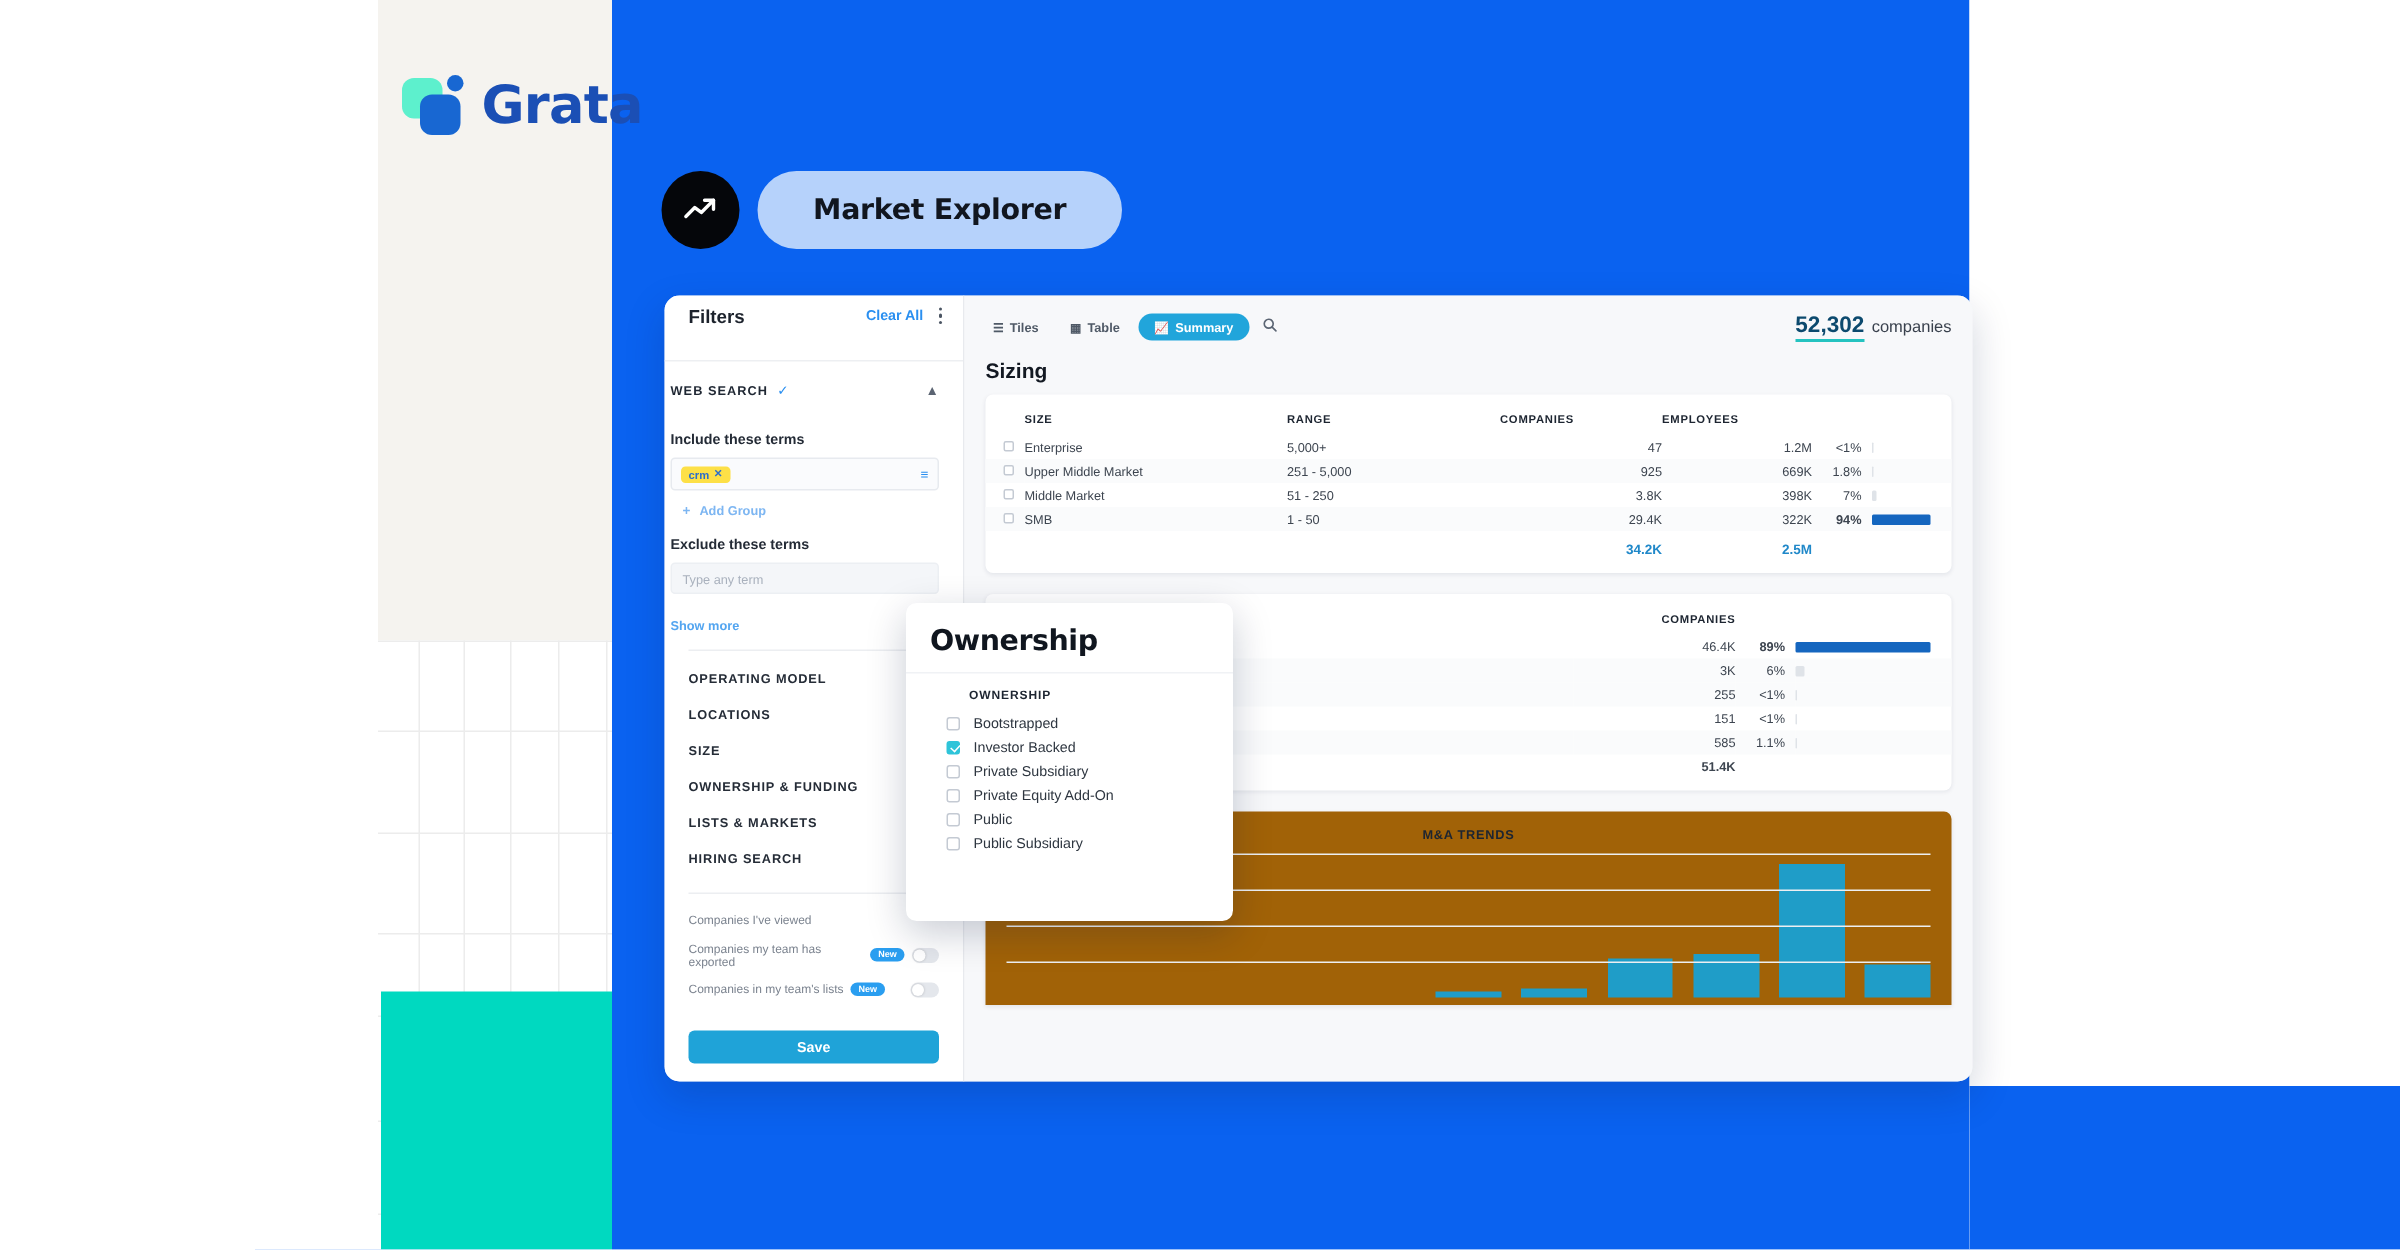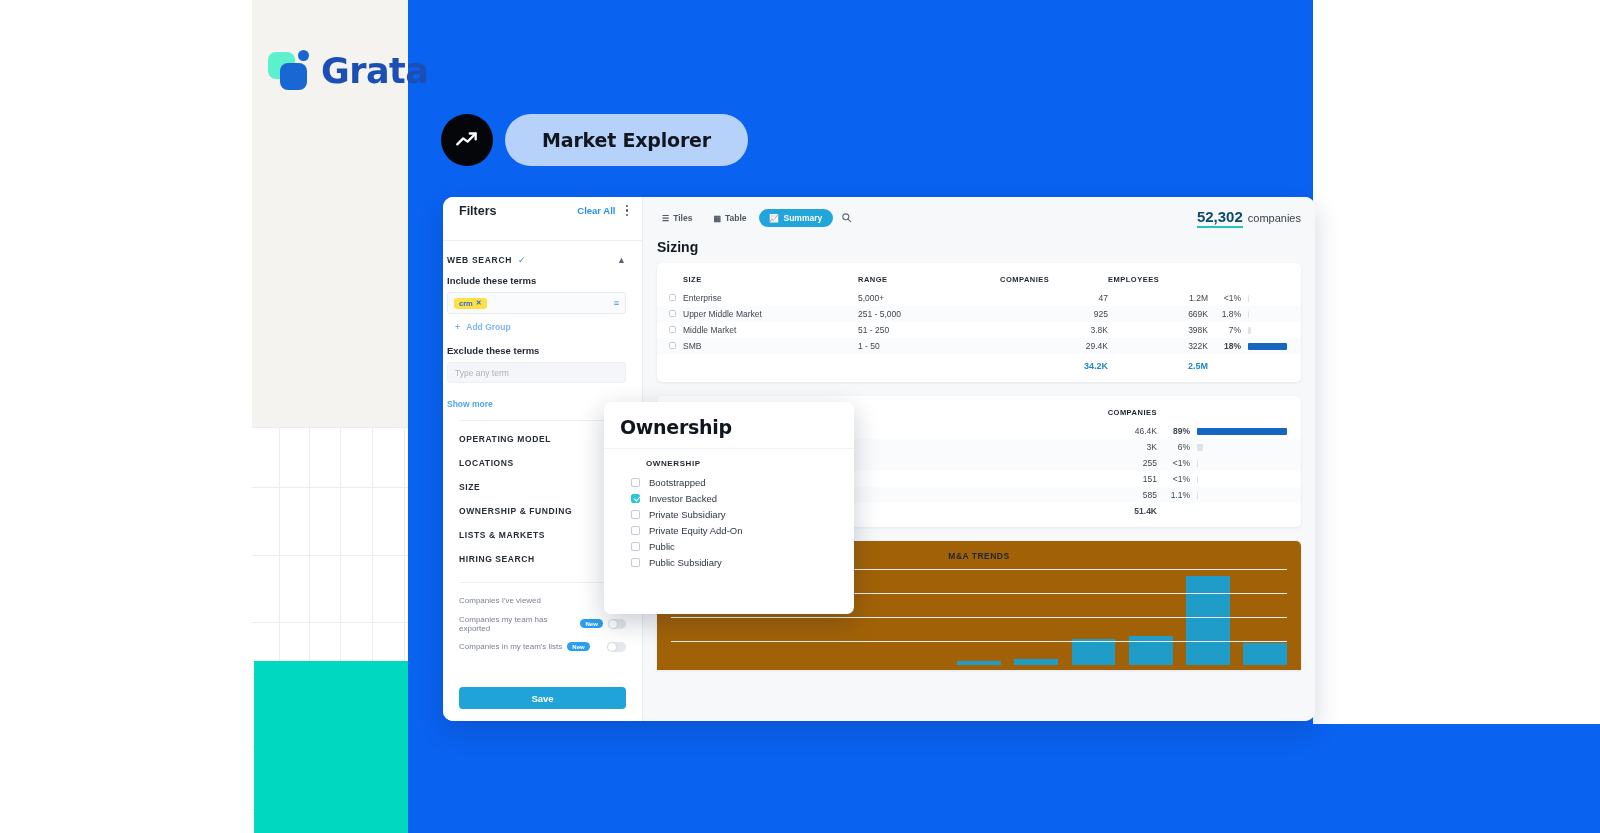--- a/index.html
+++ b/index.html
@@ -100,21 +100,21 @@
   .clear-all { font-size: 9.5px; font-weight: 700; color: #2a8ff0; cursor: pointer; }
   .kebab { margin-left: 10px; display: flex; flex-direction: column; gap: 2px; cursor: pointer; }
   .kebab i { width: 2.5px; height: 2.5px; border-radius: 50%; background: #4b5563; display: block; }
 
   .sec-web { padding: 14px 16px 0 4px; }
   .sec-web-head { display: flex; align-items: center; }
   .sec-label { font-size: 8.5px; font-weight: 700; letter-spacing: 0.7px; color: #1f2733; }
   .check-mini { margin-left: 6px; color: #2a8ff0; font-size: 9px; }
   .caret { margin-left: auto; color: #5b6472; font-size: 9px; }
 
-  .field-label { font-size: 9.5px; font-weight: 700; color: #242b36; margin-top: 10px; }
+  .field-label { font-size: 9.5px; font-weight: 700; color: #242b36; margin-top: 23px; }
   .term-box {
     margin-top: 6px; height: 22px; background: #fafbfd; border: 1px solid #e7eaef;
     border-radius: 3px; display: flex; align-items: center; padding: 0 6px;
   }
   .chip {
     background: #fde047; border-radius: 3px; padding: 1px 5px;
     font-size: 7.5px; font-weight: 700; color: #2c6ecb; display: flex; align-items: center; gap: 3px;
   }
   .chip-x { font-size: 7px; color: #2c6ecb; }
   .term-box-spacer { flex: 1; }
@@ -234,21 +234,21 @@
   .chart-title { font-size: 8.5px; font-weight: 700; letter-spacing: 0.5px; color: #1d2531;
                  text-align: center; margin-bottom: 8px; }
   .plot { position: relative; height: 96px; margin: 0 14px; }
   .grid-line { position: absolute; left: 0; right: 0; height: 1px; background: #edeff2; }
   .bars { position: absolute; left: 0; right: 0; bottom: 0; height: 96px;
           display: flex; align-items: flex-end; gap: 2.2%; }
   .bar { background: #1f9dc8; flex: 1; }
 
   
   .modal {
-    position: absolute; left: 604px; top: 402px; width: 250px; height: 212px;
+    position: absolute; left: 604px; top: 402px; width: 218px; height: 212px;
     background: #fff; border-radius: 7px; box-shadow: 0 8px 26px rgba(10,25,60,0.22);
     overflow: hidden;
   }
   .modal-title {
     font-size: 19px; font-weight: 700; color: #10161f; padding: 14px 0 10px 16px;
     letter-spacing: -0.3px; font-family: "DejaVu Sans", sans-serif;
   }
   .modal-body { background: #fff; border-top: 1px solid #f0f2f5; padding: 10px 0 0 0; }
   .modal-head-lbl {
     font-size: 8px; font-weight: 700; letter-spacing: 0.6px; color: #1d2531; padding-left: 42px;
@@ -469,21 +469,21 @@
                     <div class="bar-fill" style="width:7%;background:#dfe3e8"></div>
                   </div>
                 </td>
               </tr>
               <tr class="row-alt">
                 <td class="c-check"><span class="cbox"></span></td>
                 <td class="c-size">SMB</td>
                 <td class="c-range">1 - 50</td>
                 <td class="c-comp">29.4K</td>
                 <td class="c-emp">322K</td>
-                <td class="c-pct pct-on">18%</td>
+                <td class="c-pct pct-on">94%</td>
                 <td class="c-bar">
                   <div class="bar-track">
                     <div class="bar-fill" style="width:100%;background:#1566bf"></div>
                   </div>
                 </td>
               </tr>
               <tr class="total">
                 <td class="c-check"></td>
                 <td class="c-size"></td>
                 <td class="c-range"></td>

